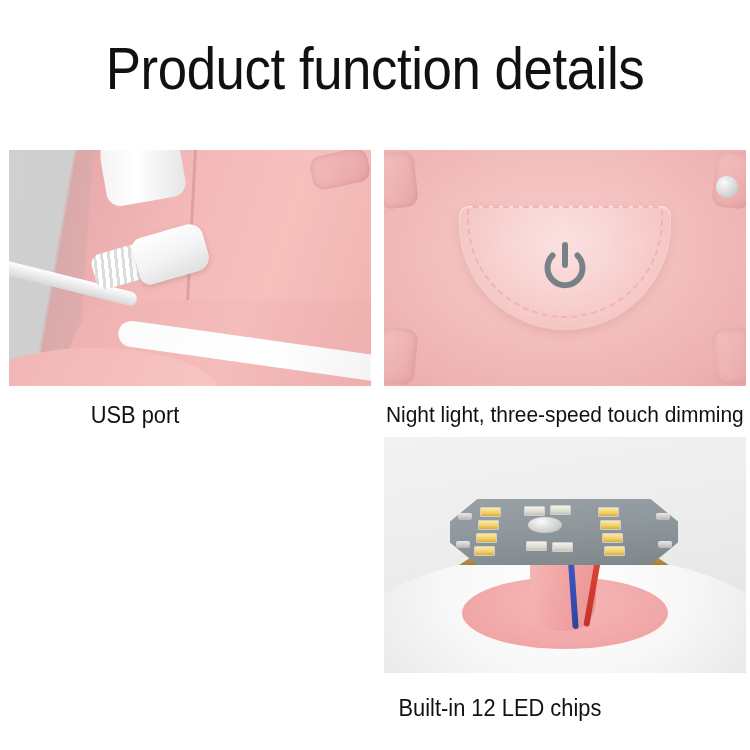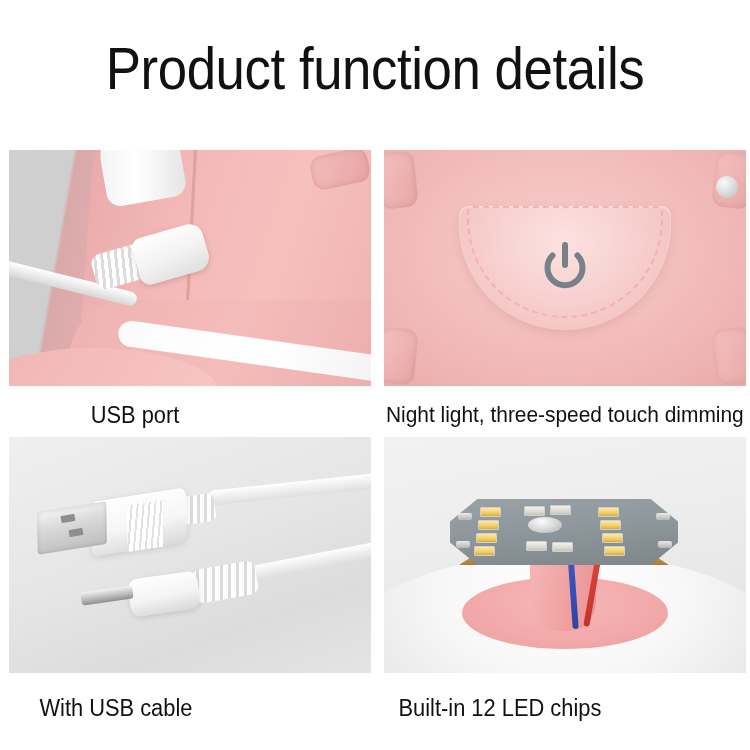--- a/index.html
+++ b/index.html
@@ -402,36 +402,20 @@
       <div class="base-oval"></div>
       <div class="white-band"></div>
       <div class="tab"></div>
       <div class="cable"></div>
       <div class="plug-strain"></div>
       <div class="plug-barrel"></div>
     </div>
     <div class="caption cap-usb-port">USB port</div>
   </div>
 
-  <div class="cell col-l row-b">
-    <div class="photo p-cable">
-      <div class="wire-top"></div>
-      <div class="usb-strain1"></div>
-      <div class="usb-shell"></div>
-      <div class="usb-ribs"></div>
-      <div class="usb-metal"></div>
-      <div class="usb-slot usb-slot-1"></div>
-      <div class="usb-slot usb-slot-2"></div>
-      <div class="wire-bot"></div>
-      <div class="dc-strain"></div>
-      <div class="dc-body"></div>
-      <div class="dc-pin"></div>
-    </div>
-    <div class="caption cap-usb-cable">With USB cable</div>
-  </div>
 
   <div class="cell col-r row-b">
     <div class="photo p-led">
       <div class="shade-bowl"></div>
       <div class="shade-inner"></div>
       <div class="post"></div>
       <div class="wire wire-blue"></div>
       <div class="wire wire-red"></div>
       <div class="pcb-edge"></div>
       <div class="pcb"></div>

